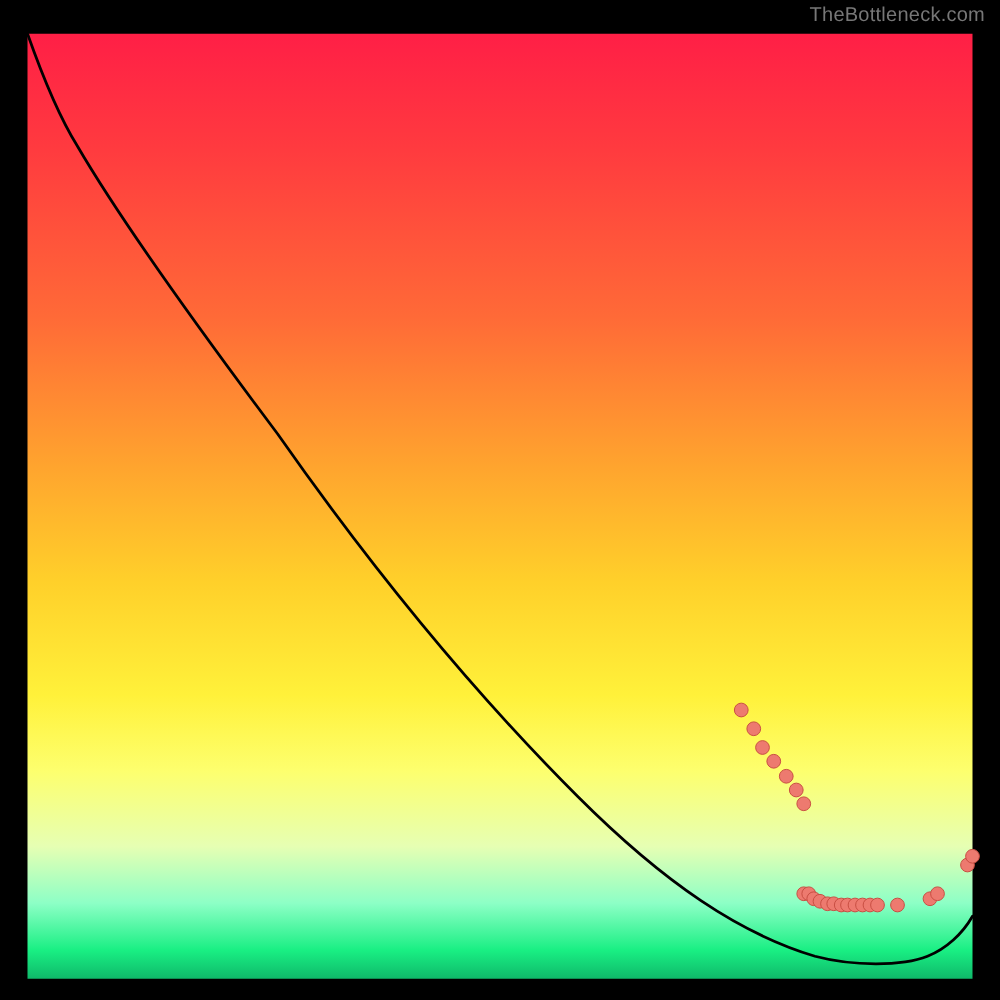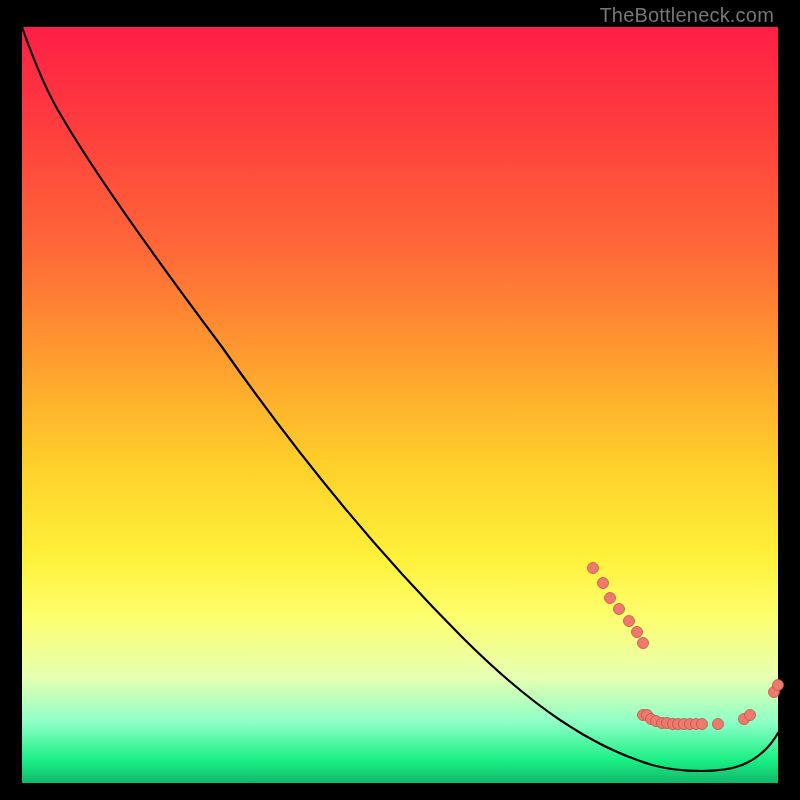--- a/index.html
+++ b/index.html
@@ -13,23 +13,23 @@
   }
   .frame {
     position: relative;
     width: 800px;
     height: 800px;
     background: #000;
   }
   .watermark {
     position: absolute;
     top: 4px;
-    right: 26px;
+    right: 12px;
     color: #777;
-    font-size: 20px;
+    font-size: 16px;
     font-weight: 500;
     letter-spacing: 0.2px;
     user-select: none;
   }
   .plot-area {
     position: absolute;
     left: 22px;
     top: 27px;
     width: 756px;
     height: 756px;

